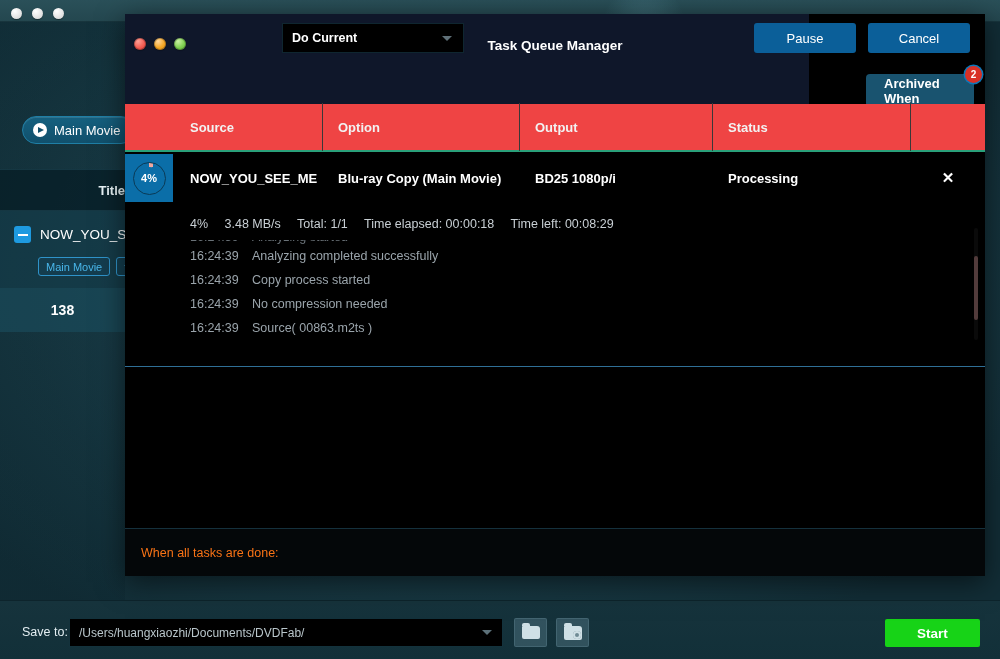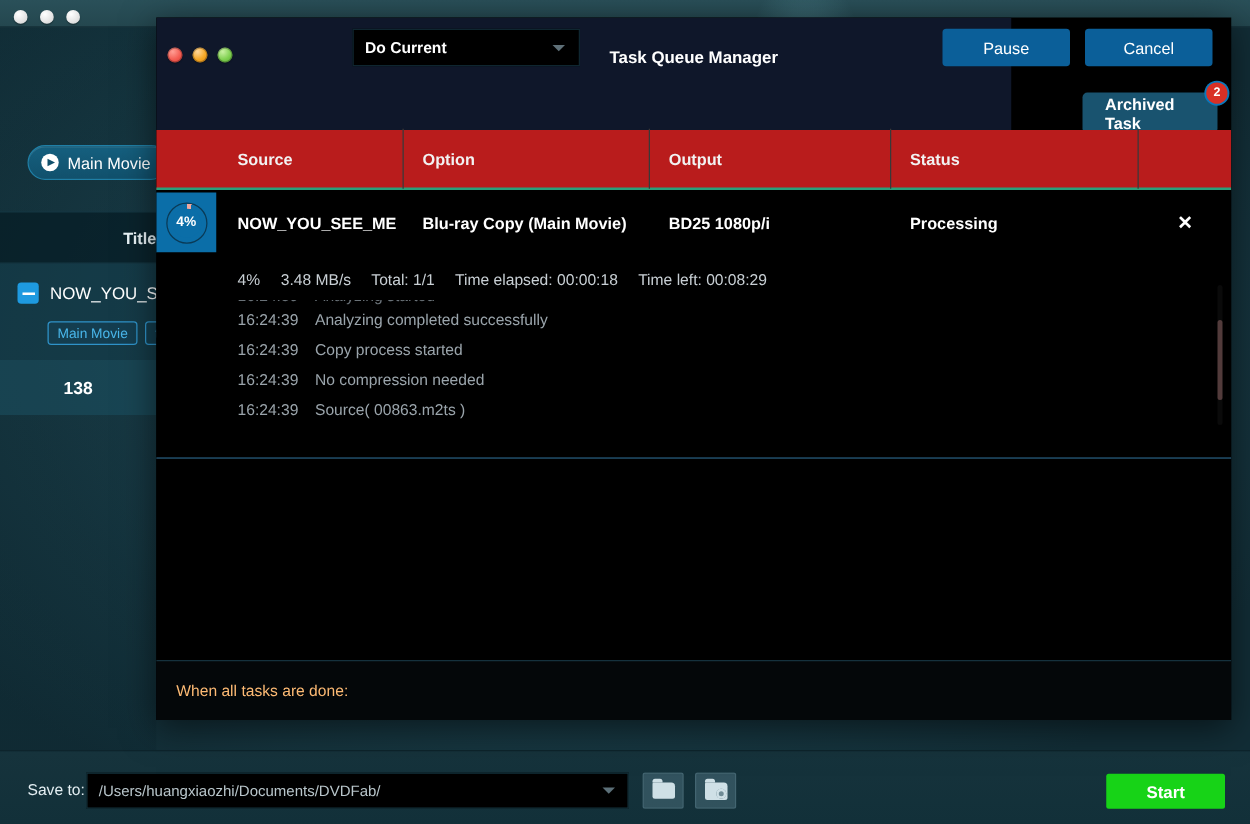--- a/index.html
+++ b/index.html
@@ -197,21 +197,21 @@
     position:absolute; top:-8px; right:-8px;
     min-width:17px; height:17px; padding:0 4px; border-radius:9px;
     background:#d93025; color:#ffffff; font-size:10px; font-weight:bold;
     display:flex; align-items:center; justify-content:center;
     box-shadow: 0 0 0 1.5px #0b78bb;
   }
 
   
   #tbl-head {
     position:absolute; left:0; top:90px; width:860px; height:48px;
-    background:#b91c1c;
+    background:#ef4444;
     display:flex; align-items:center;
     border-bottom: 2px solid #2aa07a;
   }
   .th {
     color:#f2f2f2; font-size:13px; font-weight:bold;
     height:48px; display:flex; align-items:center;
     border-right:1px solid #3a3838;
     padding-left:15px;
   }
   #th-source { width:198px; padding-left:65px; }
@@ -294,21 +294,21 @@
     background:#000000;
   }
 
   
   #dlg-footer {
     position:absolute; left:0; top:514px; width:860px; height:48px;
     background:#040709; border-top:1px solid #15313d;
   }
   #done-label {
     position:absolute; left:16px; top:17px;
-    color:#fdba74; font-size:12.5px;
+    color:#f97316; font-size:12.5px;
   }
   #done-select {
     position:absolute; left:157px; top:9px; width:182px; height:30px;
     background:#000000; border:1px solid #0f2630;
     display:flex; align-items:center;
   }
   #done-value { color:#ffffff; font-size:12.5px; font-weight:bold; padding-left:9px; flex:1; }
   #done-caret {
     width:0;height:0; margin-right:11px;
     border-left:5px solid transparent; border-right:5px solid transparent;
@@ -386,21 +386,21 @@
 
 <div id="dialog">
 
   <div id="dlg-titlebar">
     <div class="dlg-traffic" id="dlg-close"></div>
     <div class="dlg-traffic" id="dlg-min"></div>
     <div class="dlg-traffic" id="dlg-max"></div>
     <div id="dlg-title">Task Queue Manager</div>
 
     <div class="tab-btn" id="tab-archived">
-      <span>Archived Task</span>
+      <span>Archived When</span>
       <span class="tab-badge">2</span>
     </div>
   </div>
 
   <div id="tbl-head">
     <div class="th" id="th-source">Source</div>
     <div class="th" id="th-option">Option</div>
     <div class="th" id="th-output">Output</div>
     <div class="th" id="th-status">Status</div>
     <div class="th" id="th-action"></div>

